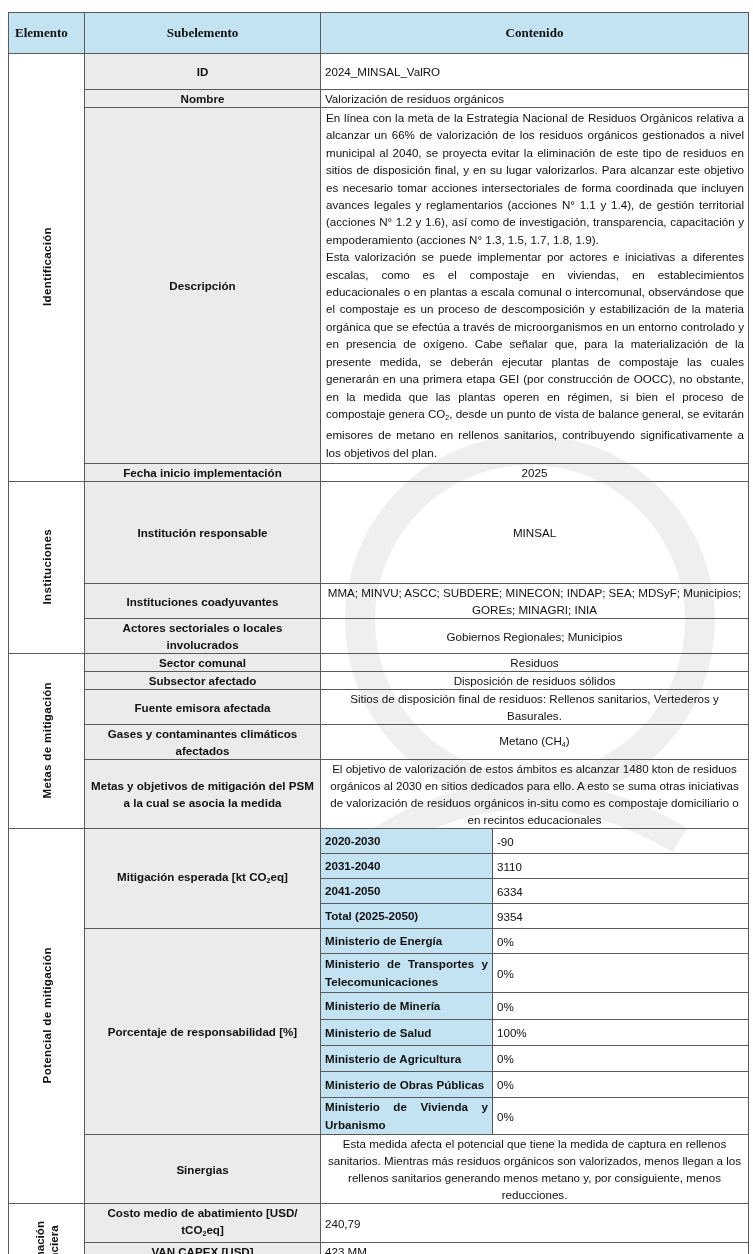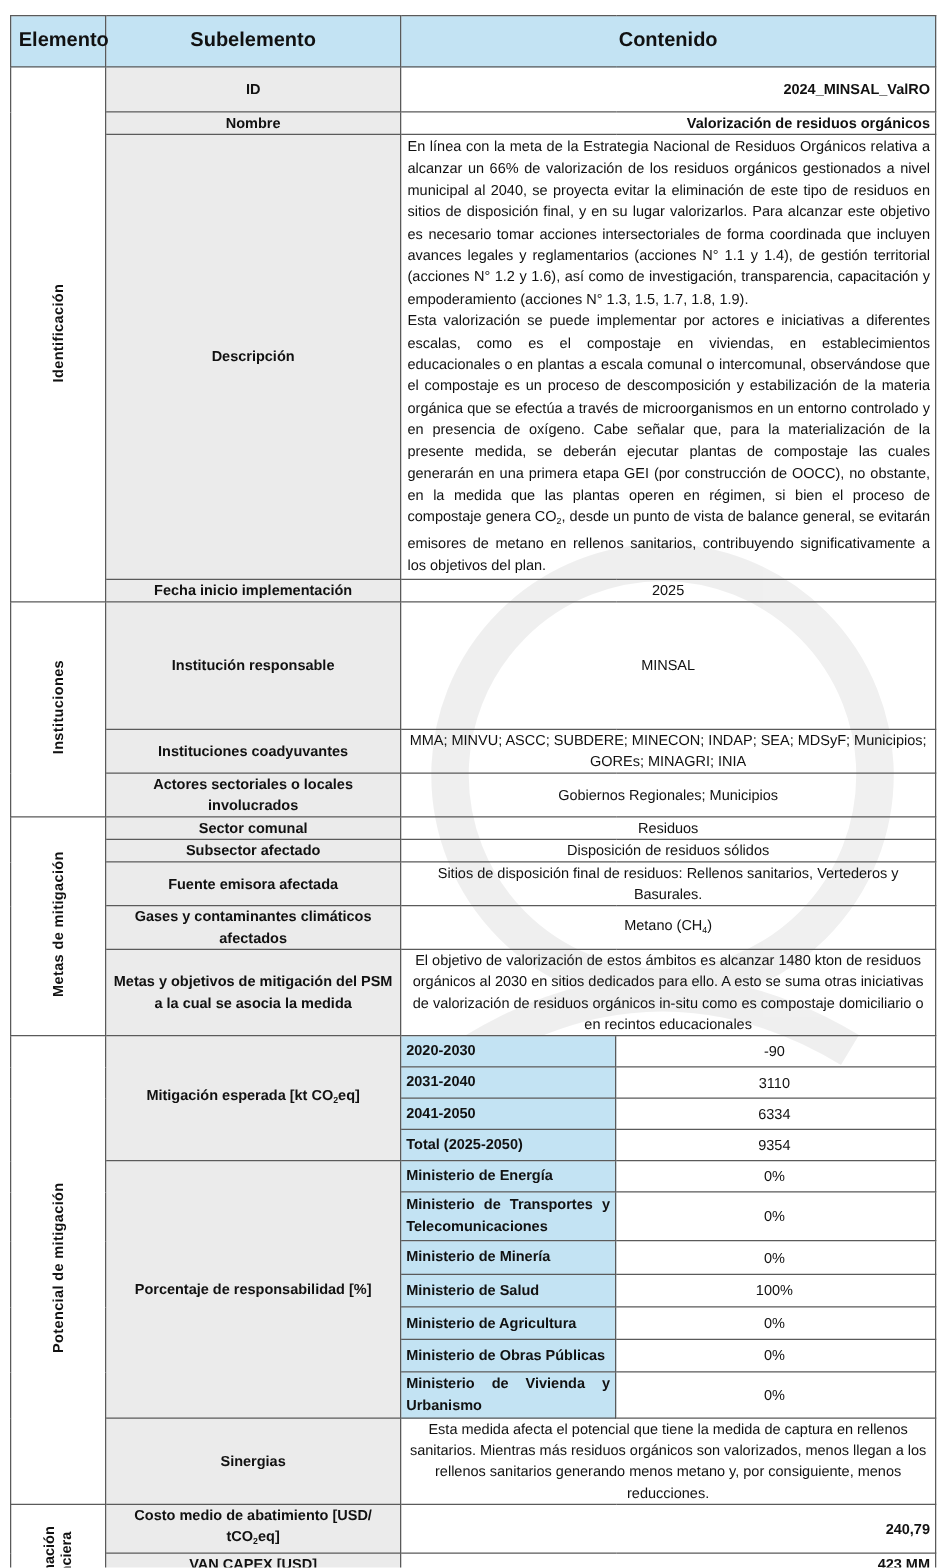--- a/index.html
+++ b/index.html
@@ -1,34 +1,34 @@
 <!DOCTYPE html>
 <html><head>
 <meta charset="utf-8">
 <style>
   html, body { margin:0; padding:0; background:#ffffff; }
   body { width:753px; height:1254px; position:relative; overflow:hidden;
          font-family:"Liberation Sans", sans-serif; color:#111; }
   table.main { position:absolute; left:8px; top:12px; width:740px;
                border-collapse:collapse; table-layout:fixed; font-size:11.6px; }
   table.main td { border:1px solid #5a5a5a; padding:0 4px; vertical-align:middle; }
-  .hdr { background:#c3e3f3; font-weight:bold; text-align:center; height:40px; font-size:16px; }
+  .hdr { background:#c3e3f3; font-weight:bold; text-align:center; height:40px; font-size:13px;font-family:Liberation Serif, serif; }
   .hdr.first { text-align:left; padding-left:6px; }
   .grp { background:#fff; text-align:center; padding:0 !important; }
   .grp .vt { writing-mode:vertical-rl; transform:rotate(180deg); font-weight:bold;
              letter-spacing:0.3px; display:inline-block; white-space:nowrap; font-size:11.6px; }
   .grp .vt2 { writing-mode:vertical-rl; transform:rotate(180deg); font-weight:bold;
               display:inline-block; text-align:center; line-height:14px; font-size:11.6px; }
   .sub { background:#ebebeb; font-weight:bold; text-align:center; line-height:17px; }
   .val { background:transparent; text-align:center; line-height:17px;margin-top:12px; }
-  .valb { font-weight:bold; text-align:right; }
+  .valb { font-weight:normal; text-align:left; }
   .desc { text-align:justify; line-height:17.4px; padding:1px 4px 2px 5px !important; font-size:11.6px;margin-left:32px; }
   .lbl { background:#c3e3f3; font-weight:bold; text-align:left; line-height:18px; }
   .lbl.just { text-align:justify; text-align-last:left;margin-left:13px; }
-  .num { text-align:center; padding-right:6px !important; }
+  .num { text-align:left; padding-right:6px !important; }
   sub { font-size:7px; vertical-align:-2px; }
   .wm { position:absolute; left:320px; top:420px; width:420px; height:500px; pointer-events:none; opacity:0.06; }
 </style>
 </head>
 <body>
 
 <svg class="wm" viewBox="0 0 420 500">
   <circle cx="210" cy="200" r="170" fill="none" stroke="#000" stroke-width="30"></circle>
   <path d="M60 420 Q210 330 360 420" fill="none" stroke="#000" stroke-width="28"></path>
 </svg>

